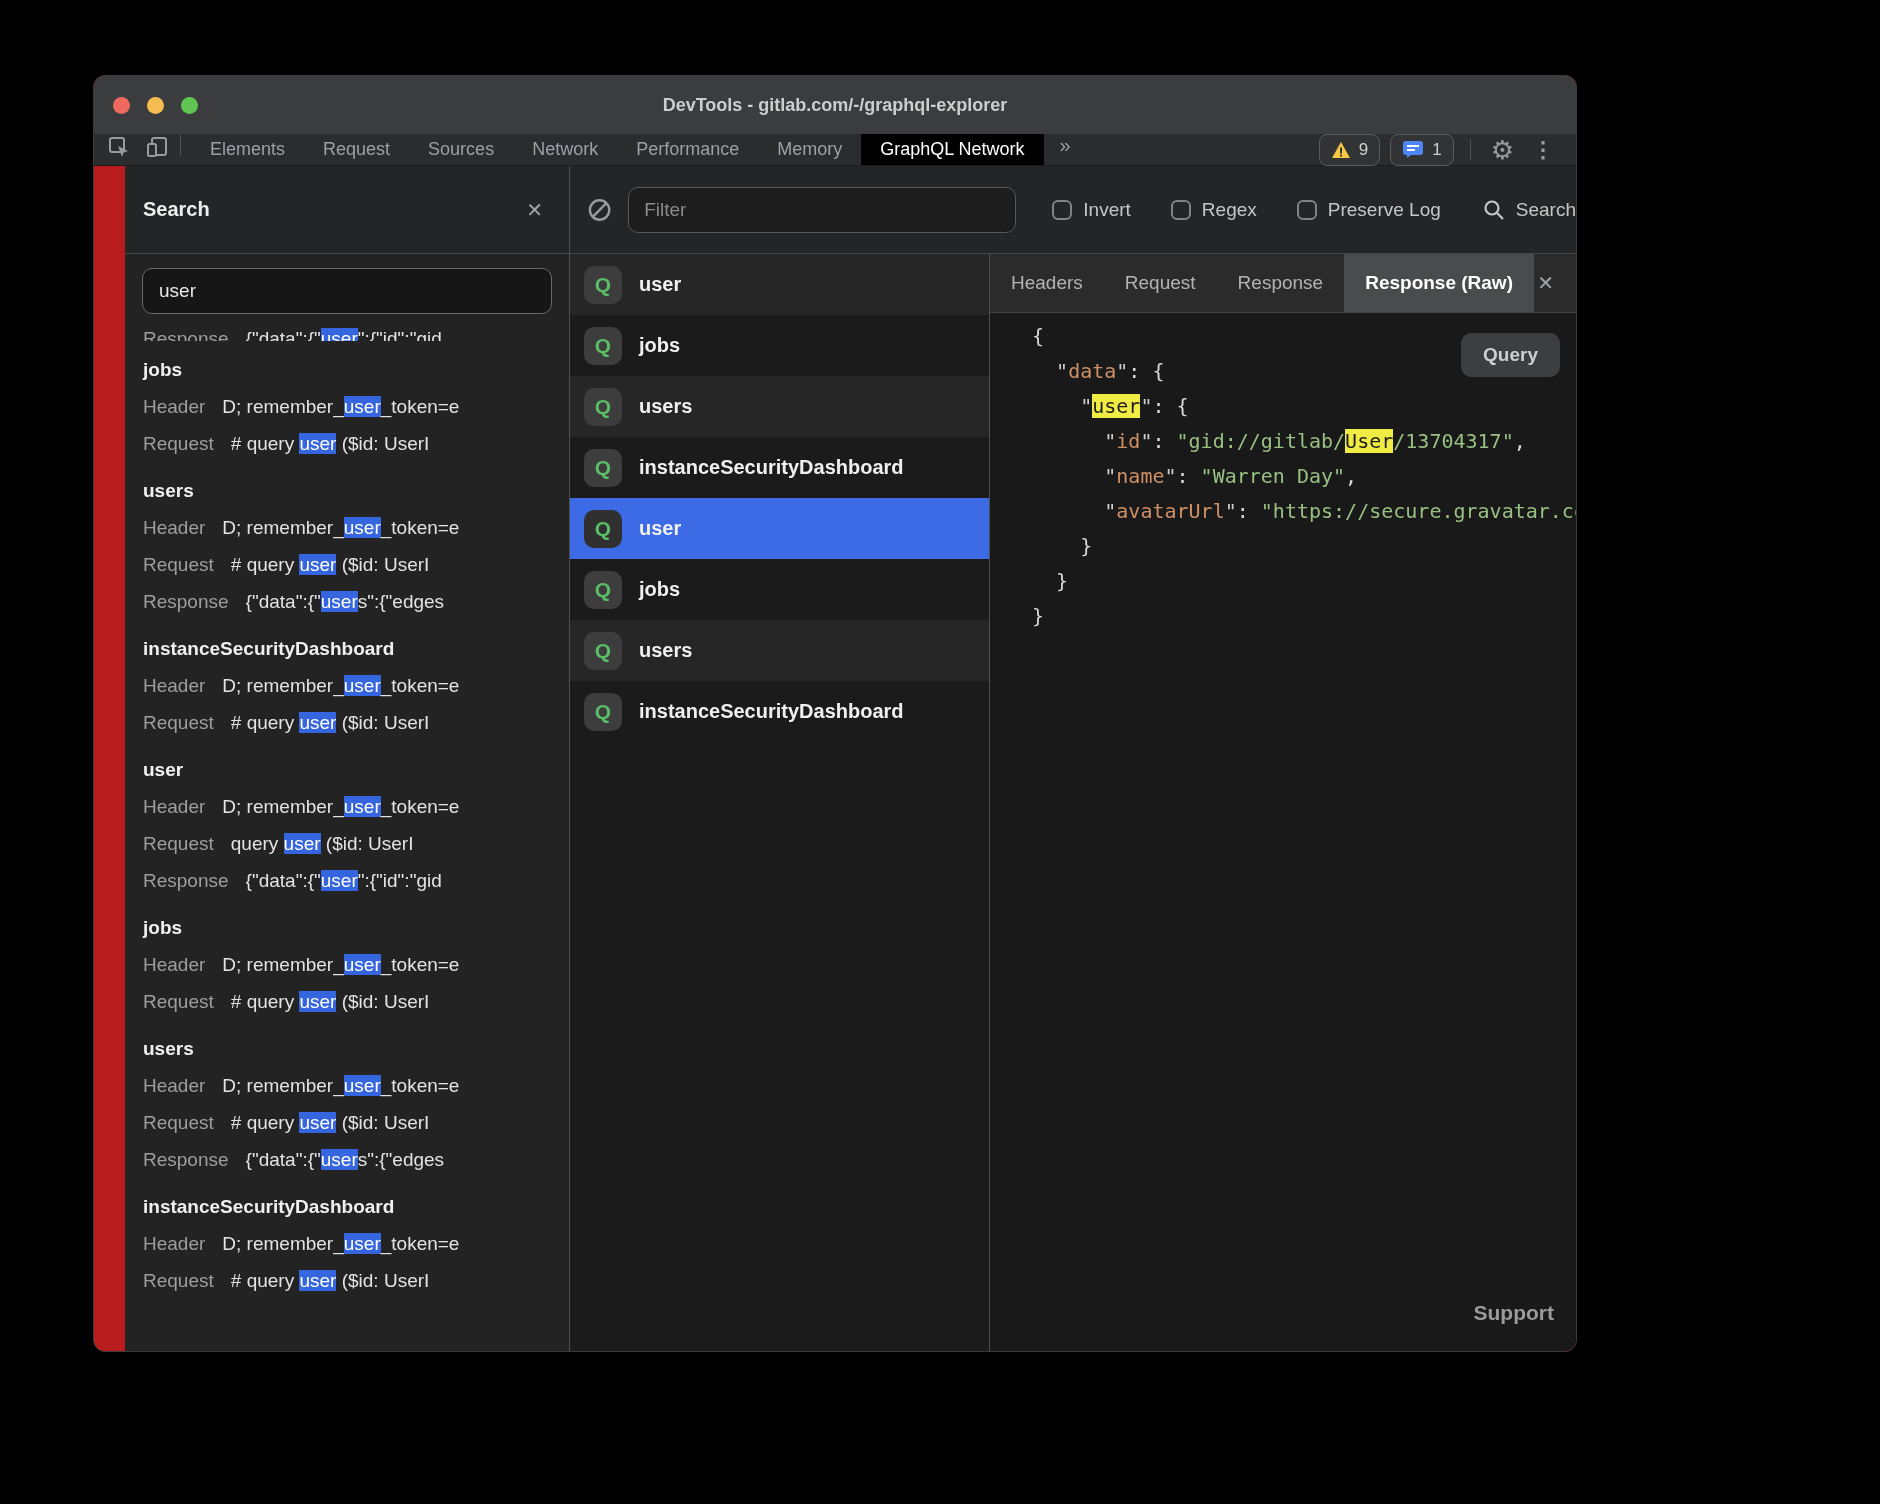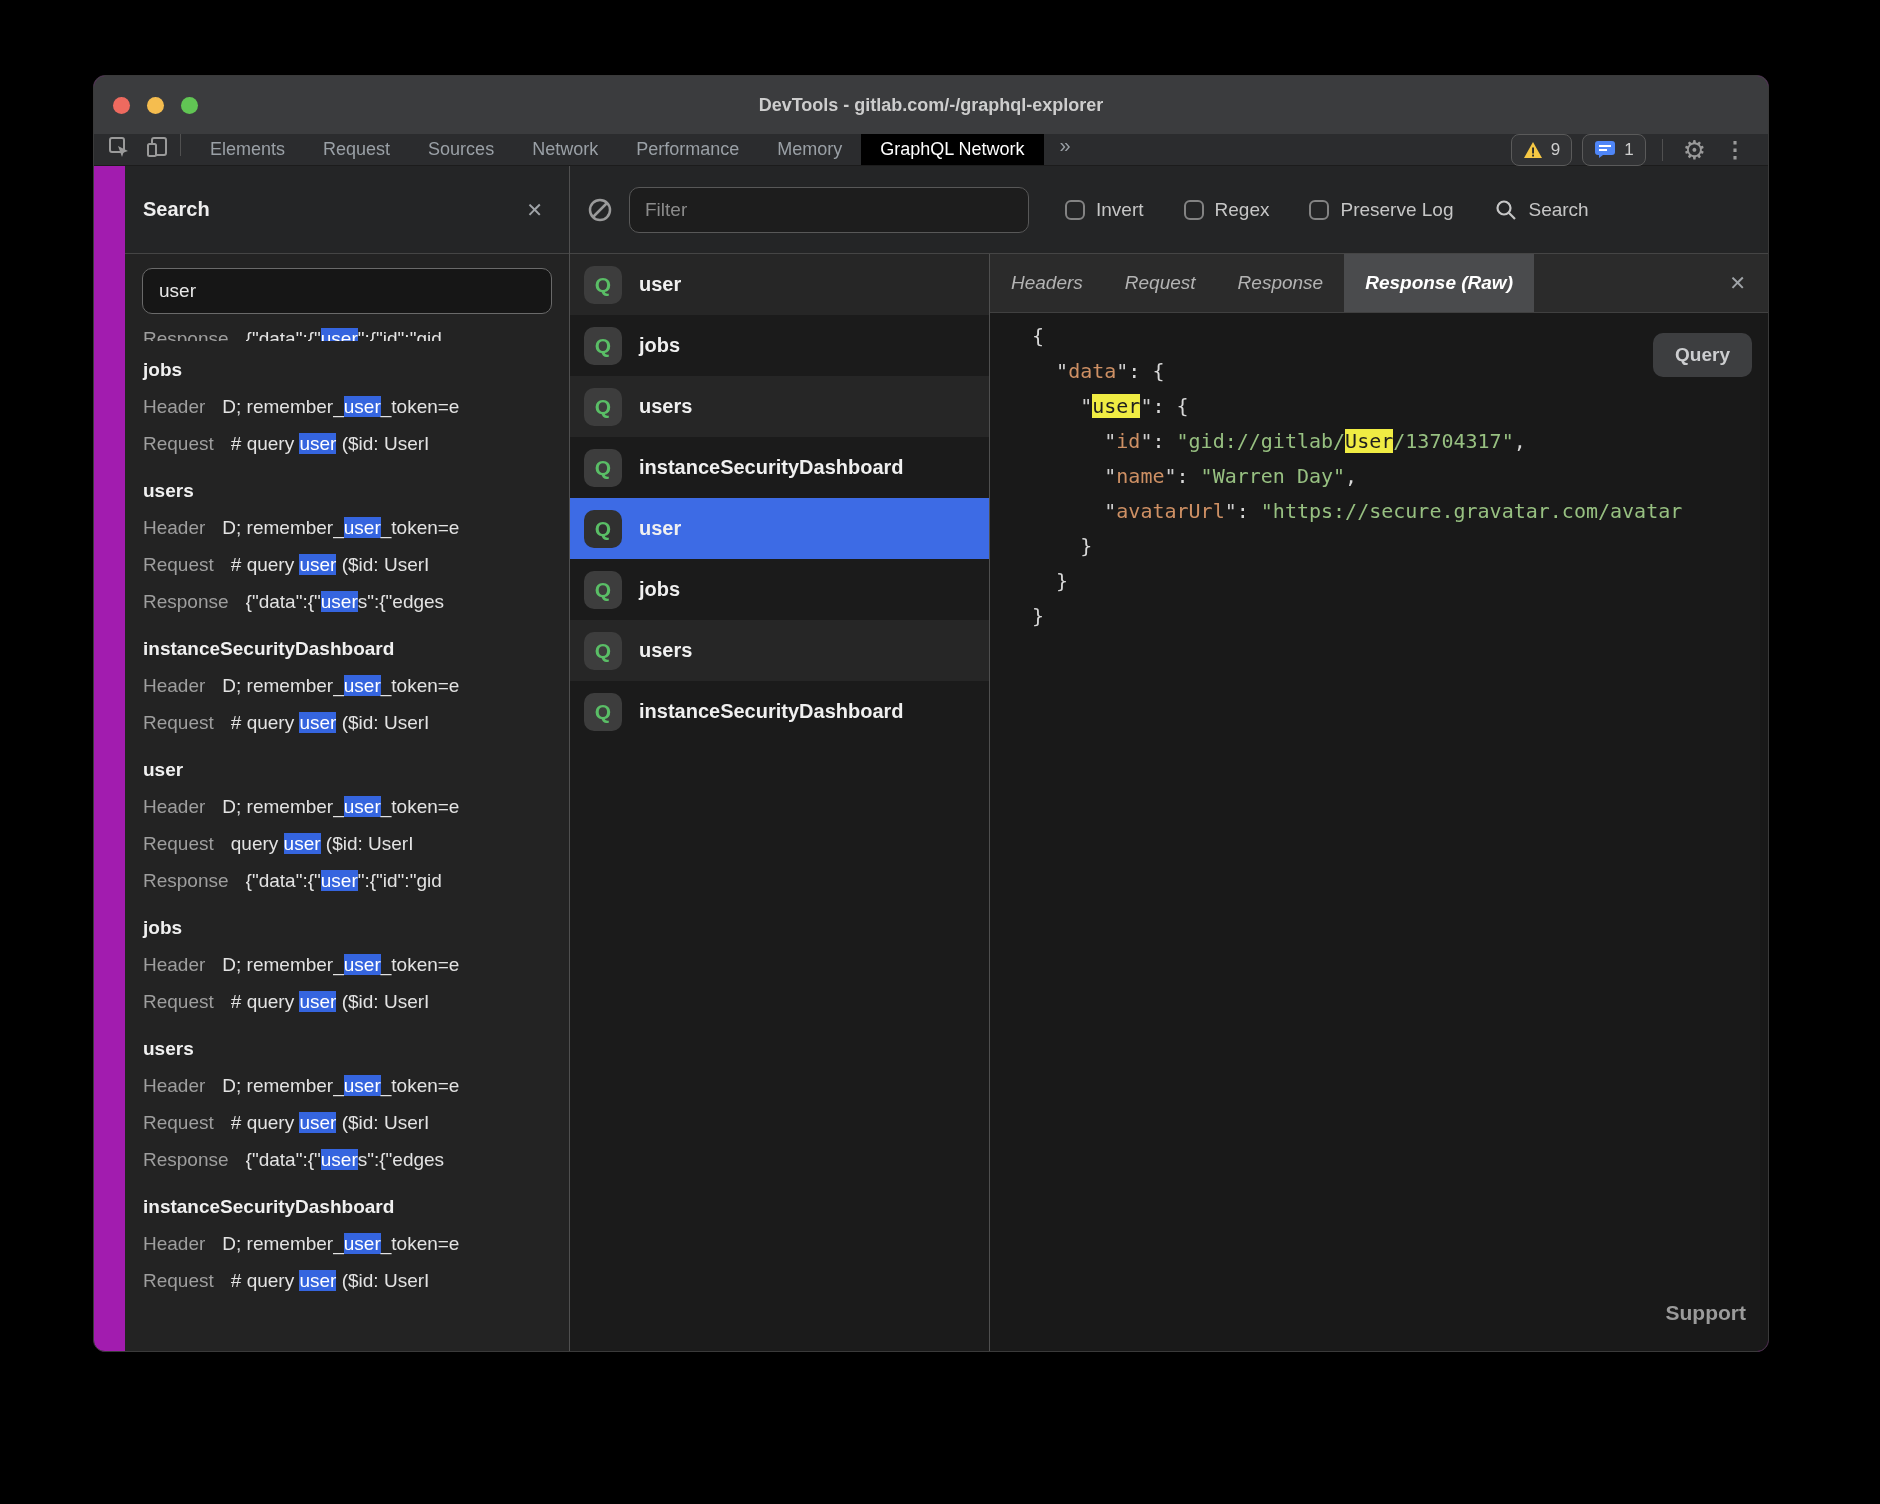--- a/index.html
+++ b/index.html
@@ -1,19 +1,19 @@
 <!DOCTYPE html>
 <html><head>
 <meta charset="utf-8">
 <style>
   * { margin:0; padding:0; box-sizing:border-box; }
   html,body { width:1880px; height:1504px; background:#000; font-family:"Liberation Sans", sans-serif; overflow:hidden; }
 
-  .window { position:absolute; left:93px; top:75px; width:1676px; height:1277px;
-            background:#a21caf; border-radius:12px; overflow:hidden; border:1px solid #3a3a3a; }
+  .window { position:absolute; left:93px; top:75px; width:1484px; height:1277px;
+            background:#b91c1c; border-radius:12px; overflow:hidden; border:1px solid #3a3a3a; }
 
   
   .titlebar { height:58px; background:#3b3c3e; position:relative; display:flex; align-items:center; justify-content:center; }
   .traffic { position:absolute; left:19px; top:0; height:100%; display:flex; align-items:center; gap:17px; }
   .dot { width:17px; height:17px; border-radius:50%; display:inline-block; }
   .dot.red{ background:#ee6a5f; } .dot.yellow{ background:#f5bd4f; } .dot.green{ background:#61c554; }
   .title { color:#cdcdcd; font-weight:bold; font-size:18px; }
 
   
   .tabbar { height:32px; background:#2b2c2e; display:flex; border-bottom:1px solid #1c1c1c; }
@@ -74,21 +74,21 @@
   .q-row.selected { background:#3d6be5; }
   .q-badge { width:38px; height:38px; border-radius:10px; background:#3d3d3d; color:#5abe66; font-weight:bold;
              font-size:21px; display:flex; align-items:center; justify-content:center; flex:none; }
   .q-row.selected .q-badge { background:#303030; }
   .q-label { color:#f0f0f0; font-weight:bold; font-size:20px; white-space:nowrap; }
 
   
   .detail-panel { flex:1; display:flex; flex-direction:column; overflow:hidden; background:#191919; }
   .detail-tabbar { height:59px; flex:none; background:#2b2b2b; display:flex; align-items:center; border-bottom:1px solid #404040; }
   .detail-tabs { display:flex; height:100%; }
-  .detail-tab { height:100%; display:flex; align-items:center; padding:0 21px; color:#b3b3b3; font-size:19px; white-space:nowrap;font-style:italic; }
+  .detail-tab { height:100%; display:flex; align-items:center; padding:0 21px; color:#b3b3b3; font-size:19px; white-space:nowrap; }
   .detail-tab.active { background:#4a4b4d; color:#fff; font-weight:bold; }
   .detail-tabbar .x { margin-left:auto; margin-right:22px; }
   .detail-content { flex:1; position:relative; overflow:hidden; padding:6px 0 0 42px; }
   .copy { position:absolute; top:20px; right:16px; background:#3d3e40; border:none; border-radius:10px;
           color:#cdced0; font-weight:bold; font-size:19px; padding:11px 22px; font-family:"Liberation Sans",sans-serif; }
   .json { font-family:"DejaVu Sans Mono", monospace; font-size:20px; line-height:35px; white-space:pre; overflow:hidden; }
   .j-p { color:#d8d8d8; } .j-q { color:#cfcfcf; } .j-k { color:#ce9064; } .j-s { color:#97c081; }
   .j-hl, .j-shl { background:#f0ec43; color:#1e1e1e; }
   .support { position:absolute; right:22px; bottom:28px; color:#9b9b9b; font-weight:bold; font-size:21px; }
 </style>

